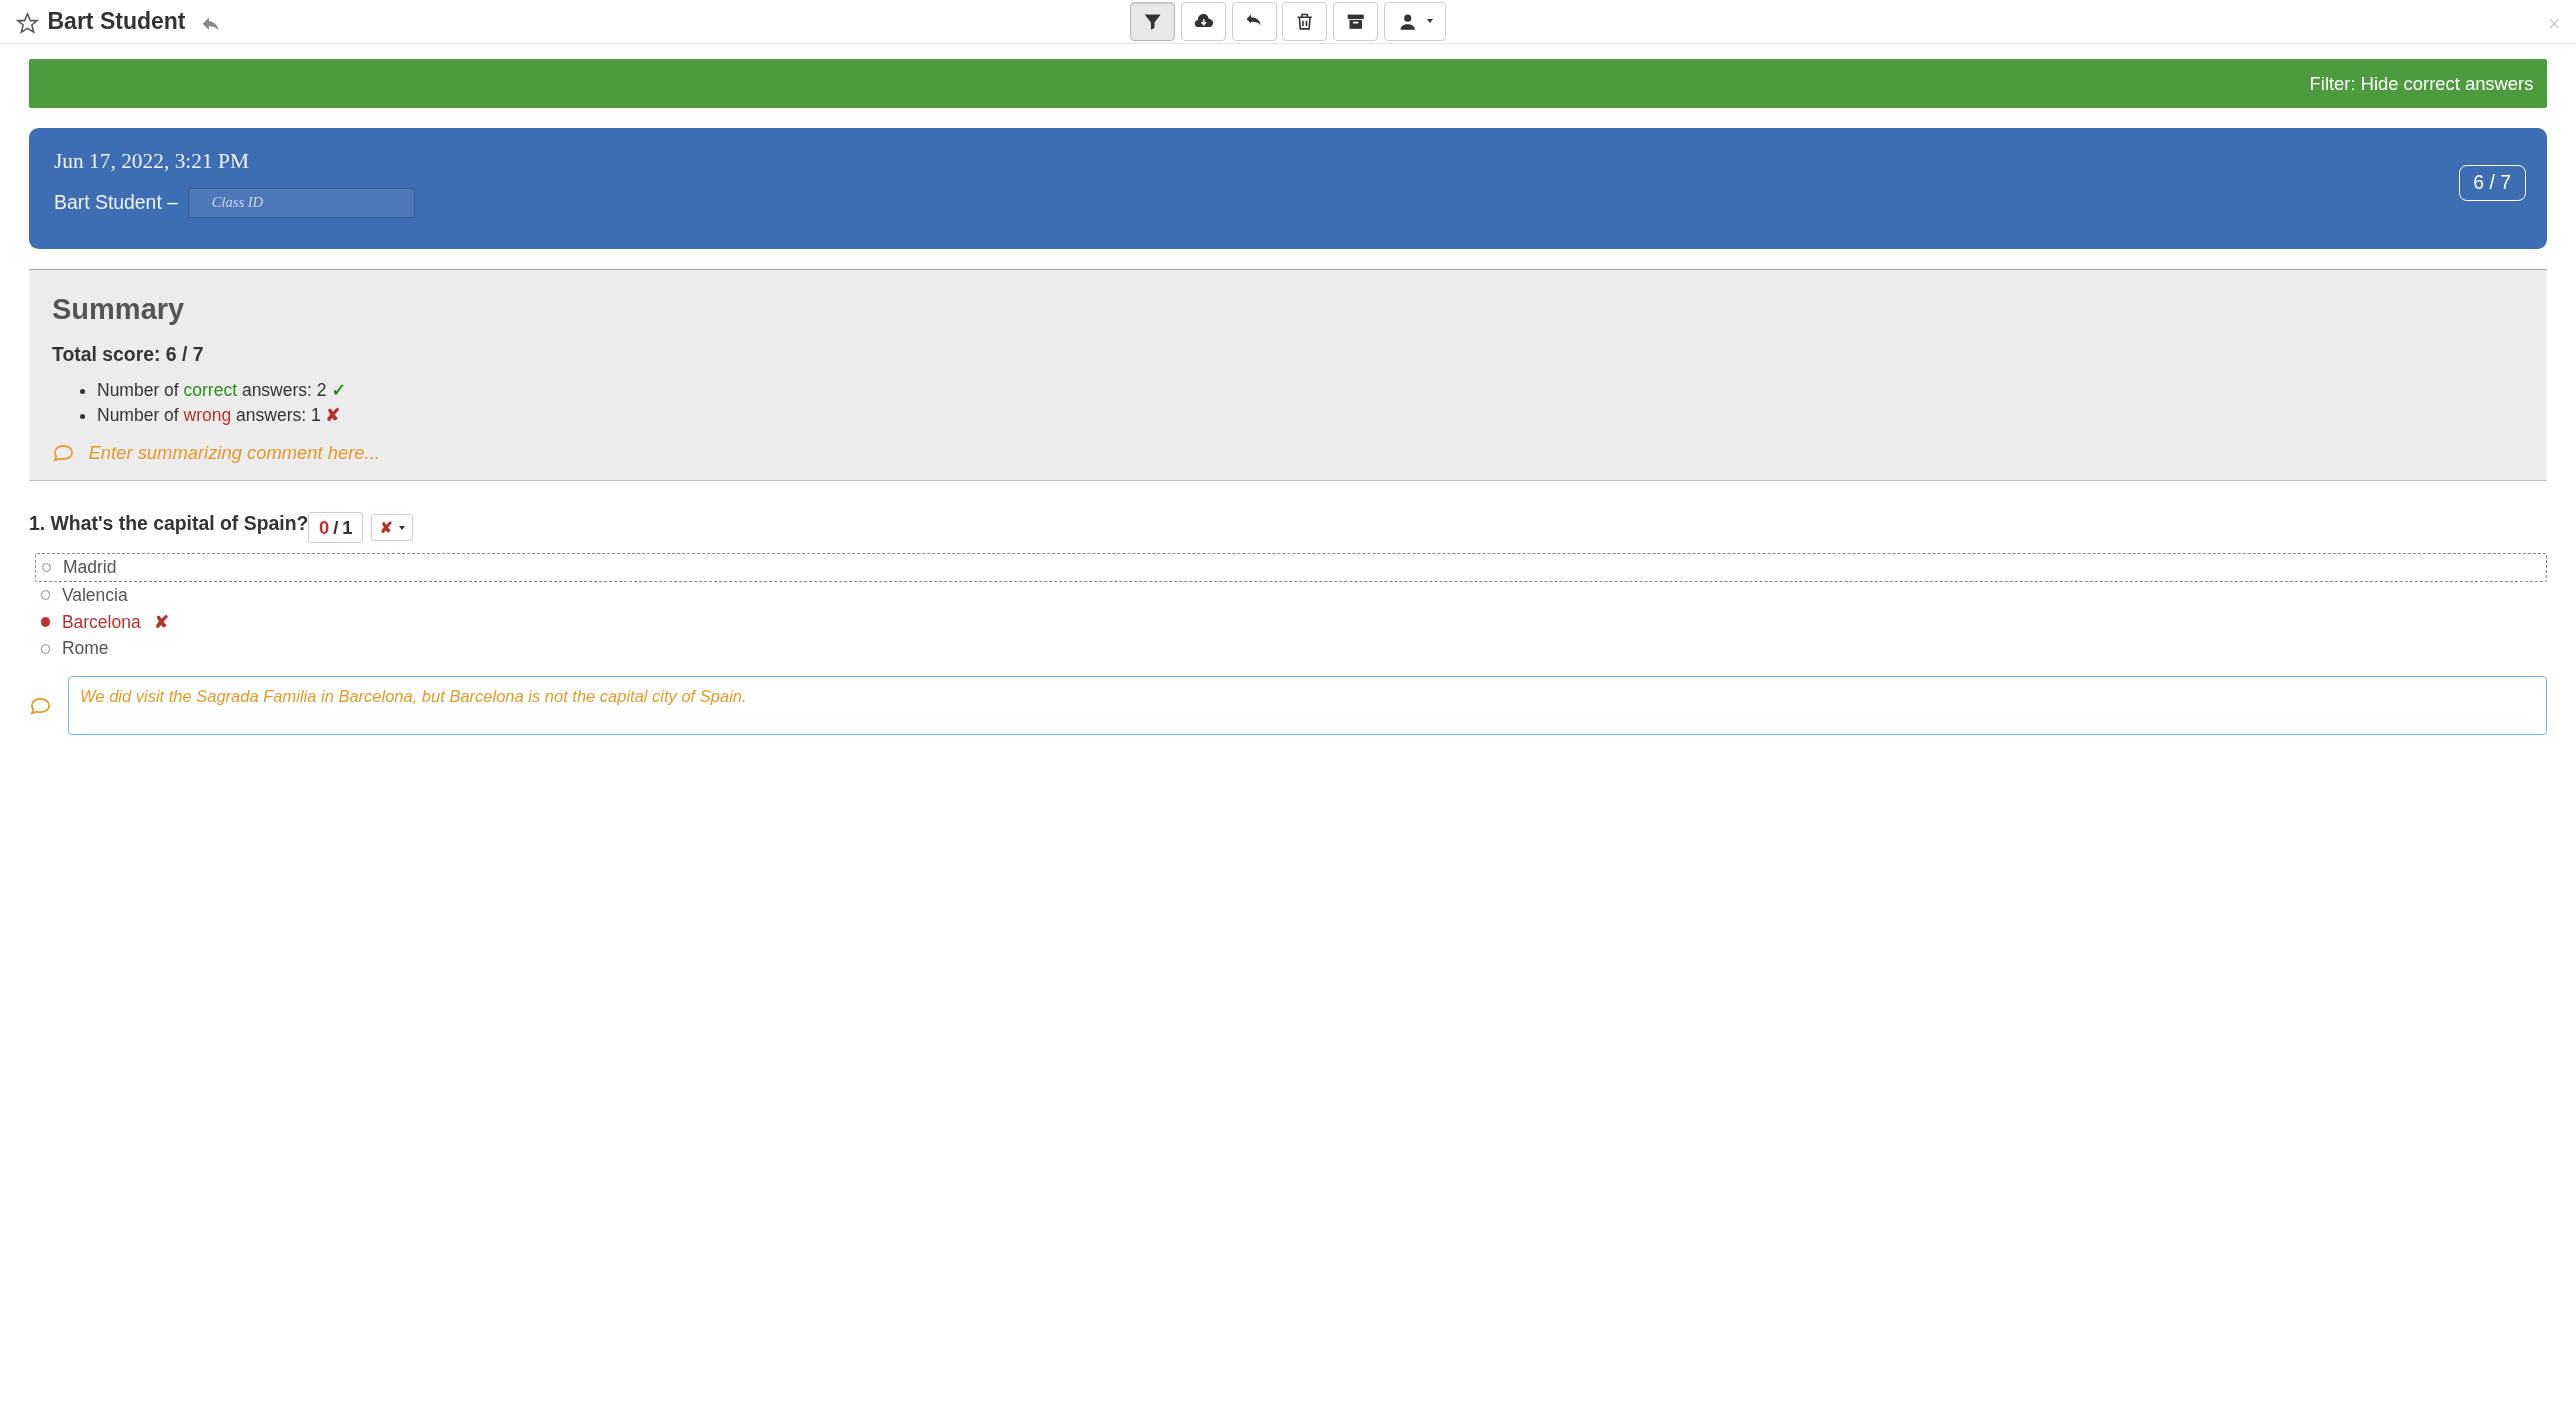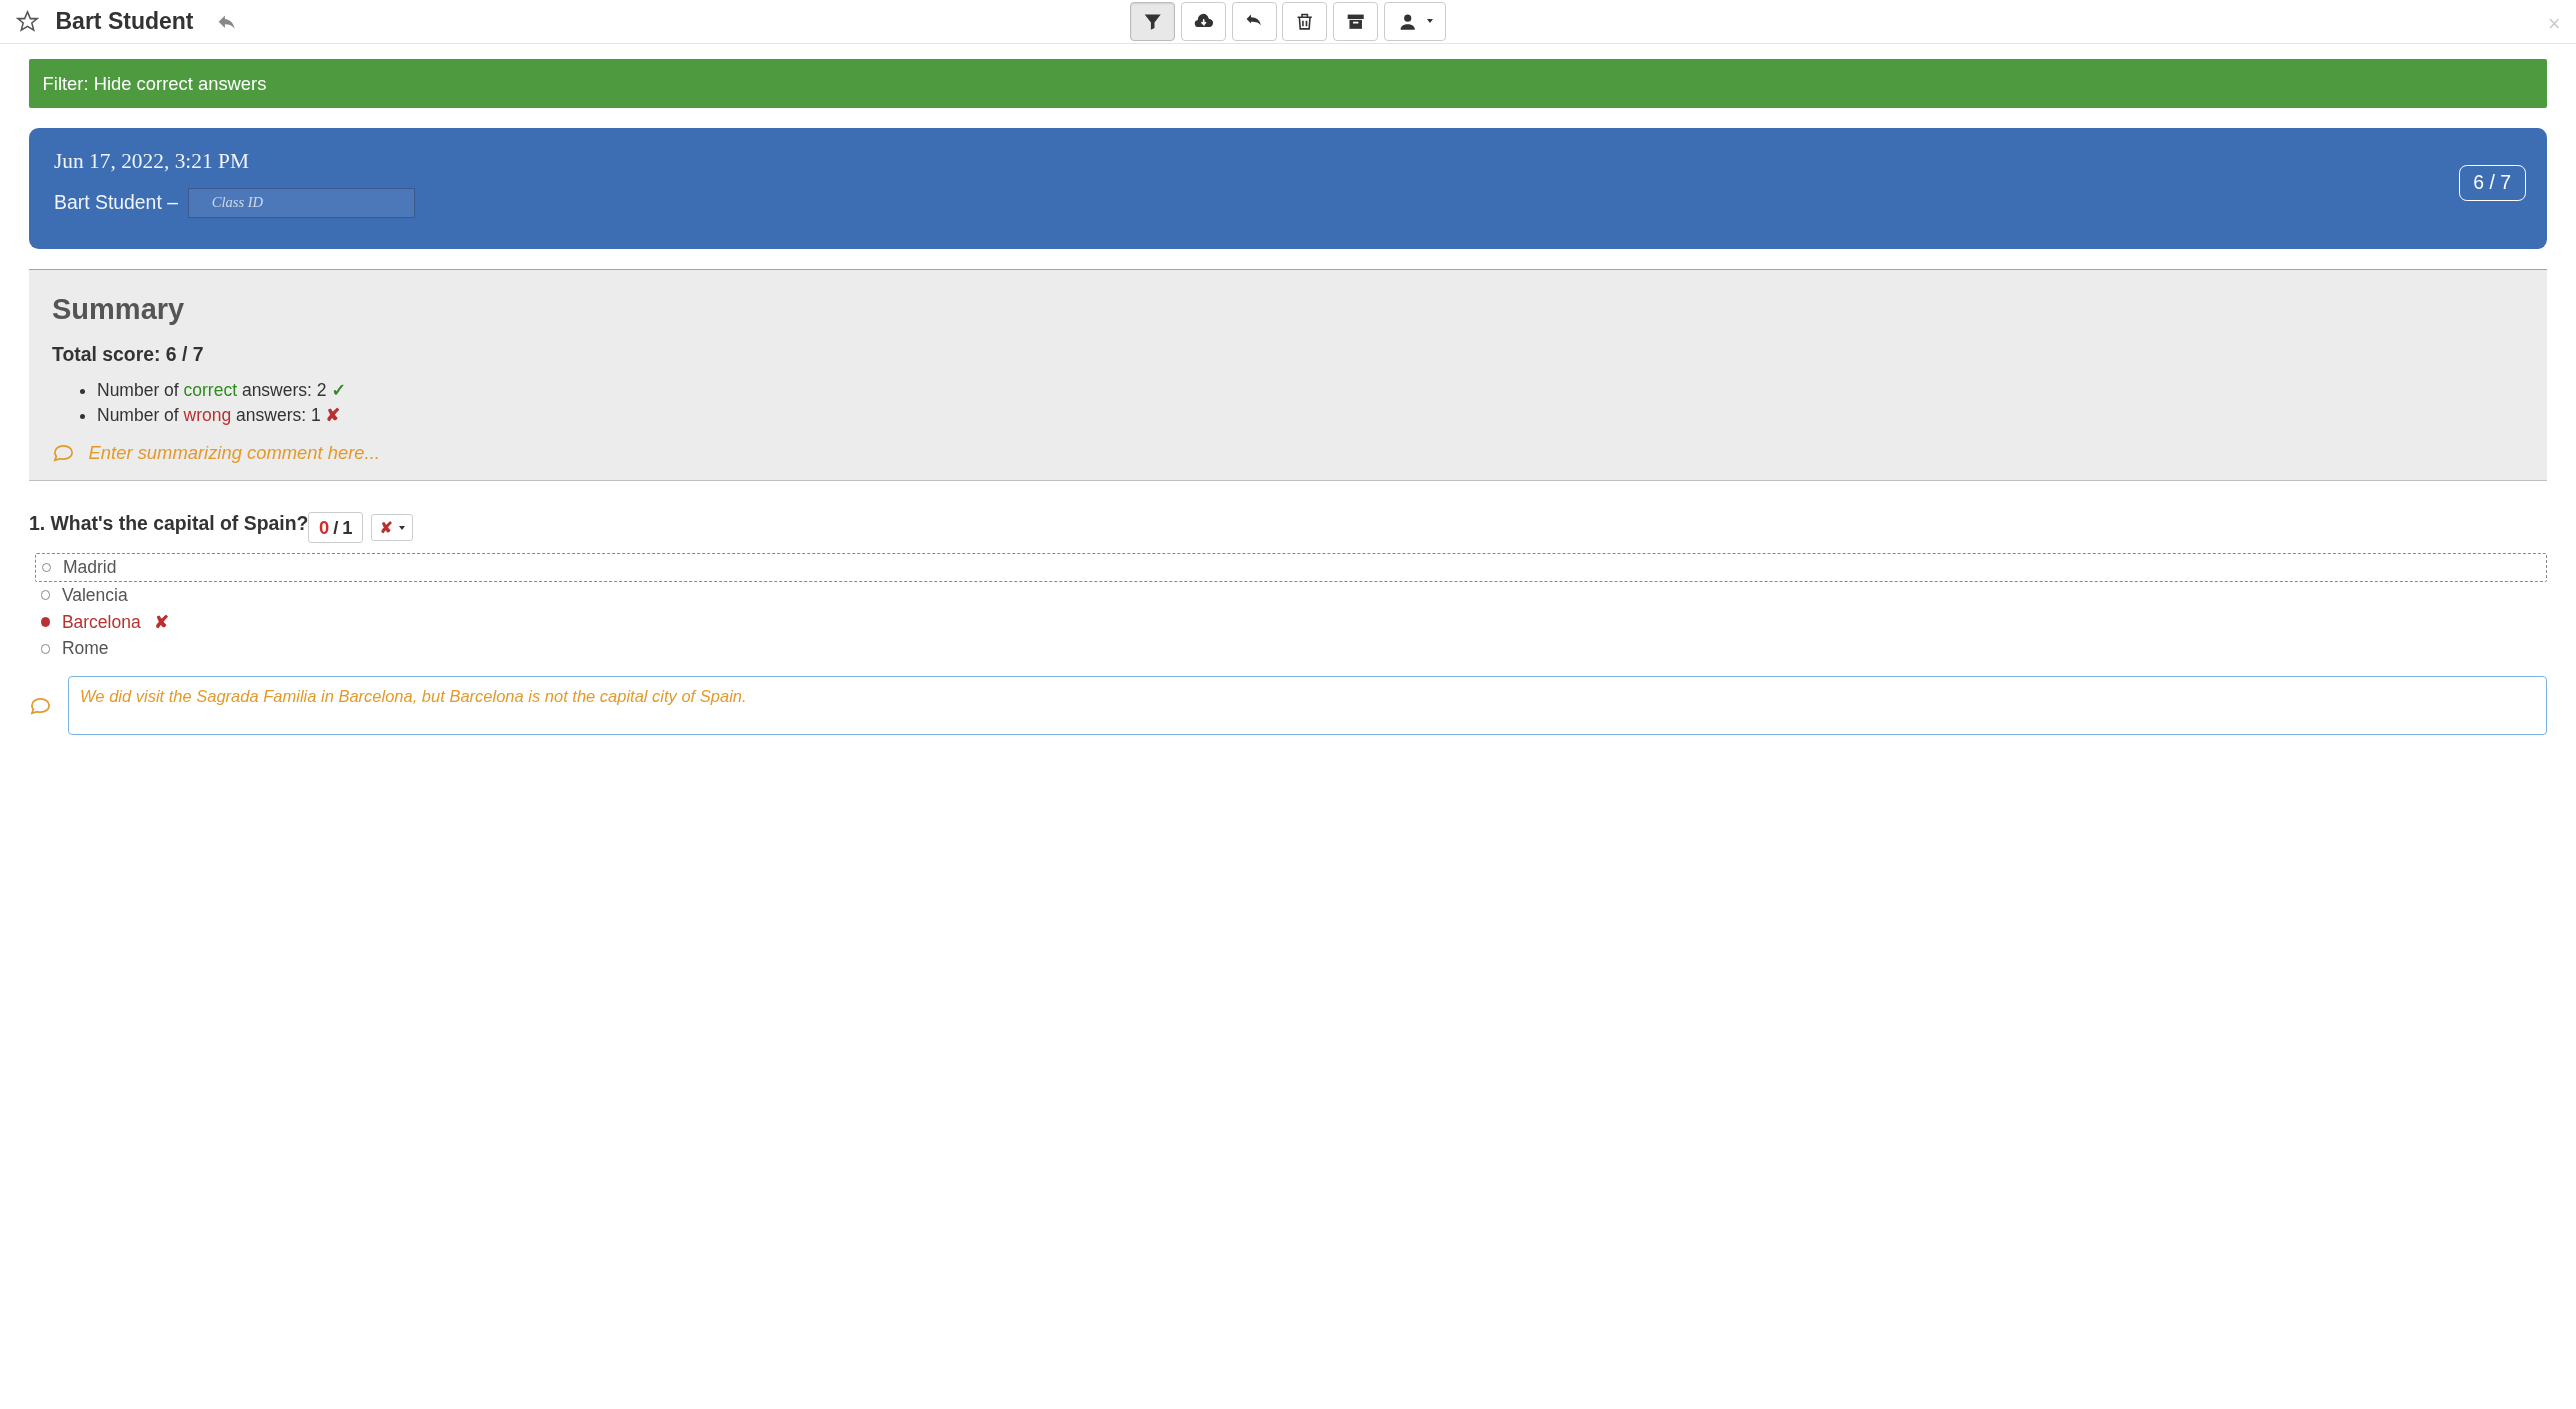--- a/index.html
+++ b/index.html
@@ -8,21 +8,21 @@
   background: #fff;
   color: #333;
 }
 .topbar {
   display: flex;
   align-items: center;
   padding: 7.8px 15.5px;
   border-bottom: 1px solid #e5e5e5;
   position: relative;
 }
-.topbar-left { display: flex; align-items: center; gap: 17px; }
+.topbar-left { display: flex; align-items: flex-end; gap: 9px; }
 .star-icon { width: 23px; height: 23px; color: #555; cursor: pointer; }
 .student-name { font-size: 23px; font-weight: 600; color: #333; }
 .reply-top-icon { width: 21.4px; height: 21.4px; color: #888; cursor: pointer; margin-left: 5.8px; }
 .toolbar {
   position: absolute;
   left: 50%;
   transform: translateX(-50%);
   display: flex;
   gap: 5.8px;
 }
@@ -37,21 +37,21 @@
 .tb-btn.active { background: #e8e8e8; border-color: #bbb; box-shadow: inset 0 1px 1.9px rgba(0,0,0,0.1); }
 .tb-btn svg { width: 21.4px; height: 21.4px; color: #333; }
 .tb-btn.dropdown { width: 62px; justify-content: space-around; padding: 0 7.8px; }
 .tb-btn .caret { width: 0; height: 0; border-left: 3.9px solid transparent; border-right: 3.9px solid transparent; border-top: 4.9px solid #333; }
 .close-x { position: absolute; right: 15.5px; top: 11.6px; font-size: 21.4px; color: #ccc; cursor: pointer; }
 
 .content { padding: 0 29px 29px; }
 .filter-banner {
   background: #4d9a3f;
   color: #fff;
-  text-align: left;
+  text-align: right;
   padding: 13.6px;
   font-size: 18.4px;
   margin-top: 15.5px;
   border-radius: 1.9px;
 }
 .info-card {
   background: #3d6db3;
   color: #fff;
   border-radius: 9.7px;
   padding: 21.4px 25px 31px;

